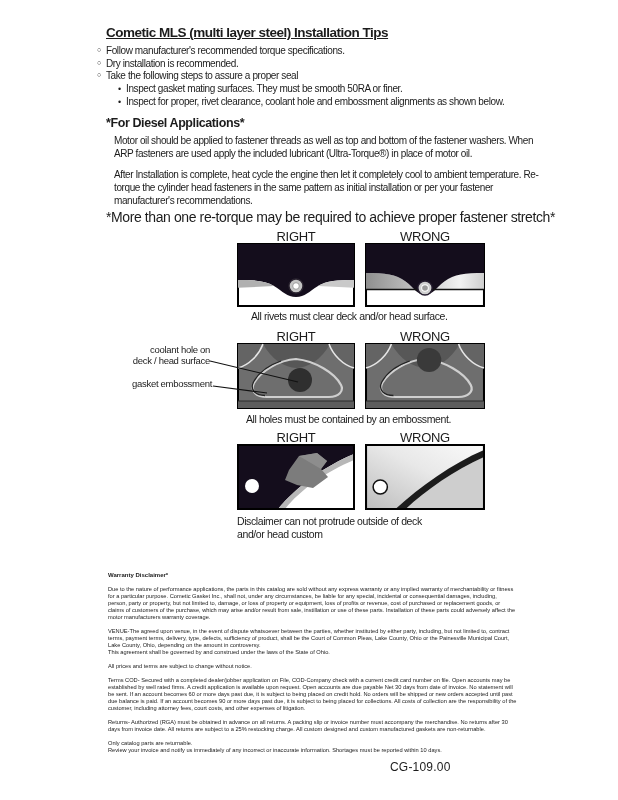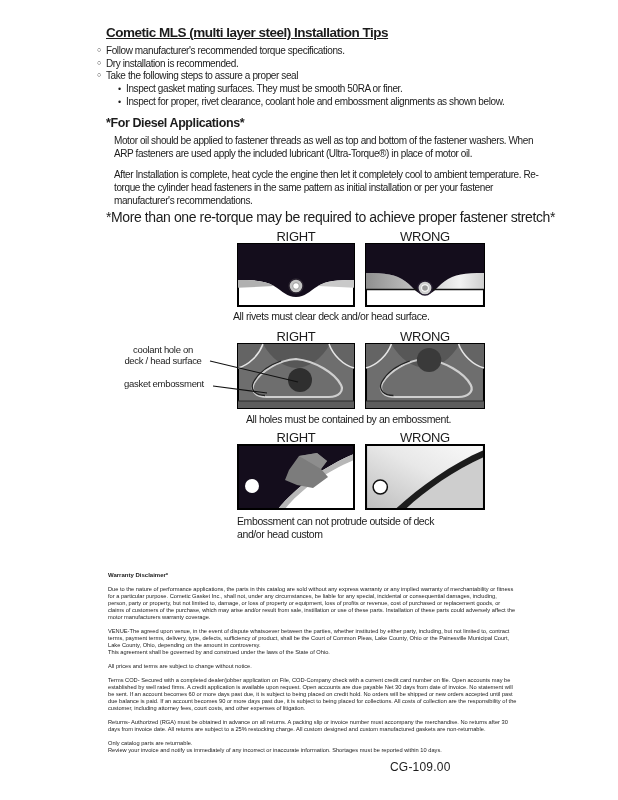--- a/index.html
+++ b/index.html
@@ -19,21 +19,21 @@
   .bullets{font-size:10px;letter-spacing:-0.4px;line-height:12.7px;width:450px;}
   .bullet-row{display:flex;align-items:flex-end;}
   .bullet-row .marker{font-size:7px;width:9px;flex:0 0 9px;position:relative;top:-1px;}
   .bullet-row.sub{margin-left:21px;}
   .bullet-row.sub .marker{font-size:9px;width:8px;flex:0 0 8px;top:0;}
   .section-heading{font-size:12.5px;font-weight:bold;letter-spacing:-0.4px;white-space:nowrap;}
   .body-para{font-size:10px;letter-spacing:-0.4px;line-height:13.2px;width:434px;margin-left:8px;}
   .note-line{font-size:14px;letter-spacing:-0.4px;white-space:nowrap;}
   .rw-label{font-size:13px;letter-spacing:-0.3px;text-align:center;font-weight:400;}
   .caption{font-size:10.5px;letter-spacing:-0.4px;white-space:nowrap;}
-  .pointer-label{font-size:9.5px;letter-spacing:-0.3px;line-height:11px;text-align:center;}
+  .pointer-label{font-size:9.5px;letter-spacing:-0.3px;line-height:11px;text-align:right;}
   .panel{display:block;}
   .fineprint{width:409px;font-size:5.7px;line-height:7px;color:#222;}
   .fineprint .fp-head{font-size:6px;font-weight:bold;margin:0 0 7px 0;}
   .fineprint p{margin:0 0 7px 0;}
   .fineprint p.tight{margin:0;}
   .page-number{font-size:12px;letter-spacing:0.2px;white-space:nowrap;}
 </style>
 </head>
 <body>
 
@@ -91,21 +91,21 @@
       </linearGradient>
     </defs>
     <rect x="1" y="1" width="116" height="62" fill="#ffffff" stroke="#000000" stroke-width="2"></rect>
     <path d="M1,30 C20,30 30,31 40,38.5 C49,45.5 51,51.5 59,51.5 C67,51.5 69,45.5 78,38.5 C88,31 98,30 117,30 L117,46.5 L1,46.5 Z" fill="url(#g1w)"></path>
     <path d="M1,1 H117 V30 C98,30 88,31 78,38.5 C69,45.5 67,51.5 59,51.5 C51,51.5 49,45.5 40,38.5 C30,31 20,30 1,30 Z" fill="#140d1c"></path>
     <line x1="1" y1="46.5" x2="117" y2="46.5" stroke="#111111" stroke-width="1.4"></line>
     <circle cx="59" cy="45" r="7" fill="#cfcfcf" stroke="#241c2e" stroke-width="1.4"></circle>
     <circle cx="59" cy="45" r="3.3" fill="#9a9a9a" stroke="#ffffff" stroke-width="1"></circle>
   </svg>
 
-  <div class="abs caption" style="left:233px;top:310px;">All rivets must clear deck and/or head surface.</div>
+  <div class="abs caption" style="left:251px;top:310px;">All rivets must clear deck and/or head surface.</div>
 
   <div class="abs rw-label" style="left:237px;top:329px;width:118px;">RIGHT</div>
   <div class="abs rw-label" style="left:365px;top:329px;width:120px;">WRONG</div>
 
   <div class="abs pointer-label" style="left:116px;top:344px;width:94px;">
     <div>coolant hole on</div>
     <div>deck / head surface</div>
   </div>
   <div class="abs pointer-label" style="left:116px;top:378px;width:96px;">gasket embossment</div>
 
@@ -166,21 +166,21 @@
       </linearGradient>
     </defs>
     <rect x="1" y="1" width="116" height="64" fill="url(#g3w)" stroke="#000000" stroke-width="2"></rect>
     <path d="M40,65 C60,46 88,26 117,13 L117,65 Z" fill="#cecece"></path>
     <path d="M30,65 C55,42 85,20 117,6 L117,13 C88,26 60,46 40,65 Z" fill="#1c1c1c"></path>
     <circle cx="15" cy="43" r="7" fill="#ffffff" stroke="#111111" stroke-width="1.5"></circle>
     <rect x="1" y="1" width="116" height="64" fill="none" stroke="#000000" stroke-width="2"></rect>
   </svg>
 
   <div class="abs caption" style="left:237px;top:515px;line-height:13px;white-space:normal;width:240px;">
-    <div>Embossment can not protrude outside of deck</div>
+    <div>Disclaimer can not protrude outside of deck</div>
     <div>and/or head custom</div>
   </div>
 
   <div class="abs fineprint" style="left:108px;top:572px;">
     <div class="fp-head">Warranty Disclaimer*</div>
     <p>Due to the nature of performance applications, the parts in this catalog are sold without any express warranty or any implied warranty of merchantability or fitness for a particular purpose.  Cometic Gasket Inc., shall not, under any circumstances, be liable for any special, incidental or consequential damages, including, person, party or property, but not limited to, damage, or loss of property or equipment, loss of profits or revenue, cost of purchased or replacement goods, or claims of customers of the purchase, which may arise and/or result from sale, instillation or use of these parts.  Installation of these parts could adversely affect the motor manufacturers warranty coverage.</p>
     <p class="tight">VENUE-The agreed upon venue, in the event of dispute whatsoever between the parties, whether instituted by either party, including, but not limited to, contract terms, payment terms, delivery, type, defects, sufficiency of product, shall be the Court of Common Pleas, Lake County, Ohio or the Painesville Municipal Court, Lake County, Ohio, depending on the amount in controversy.</p>
     <p>This agreement shall be governed by and construed under the laws of the State of Ohio.</p>
     <p>All prices and terms are subject to change without notice.</p>
     <p>Terms COD- Secured with a completed dealer/jobber application on File, COD-Company check with a current credit card number on file.  Open accounts may be established by well rated firms.  A credit application is available upon request.  Open accounts are due payable Net 30 days from date of invoice.  No statement will be sent.  If an account becomes 60 or more days past due, it is subject to being placed on credit hold.  No orders will be shipped or new orders accepted until past due balance is paid.  If an account becomes 90 or more days past due, it is subject to being placed for collections.  All costs of collection are the responsibility of the customer, including attorney fees, court costs, and other expenses of litigation.</p>

